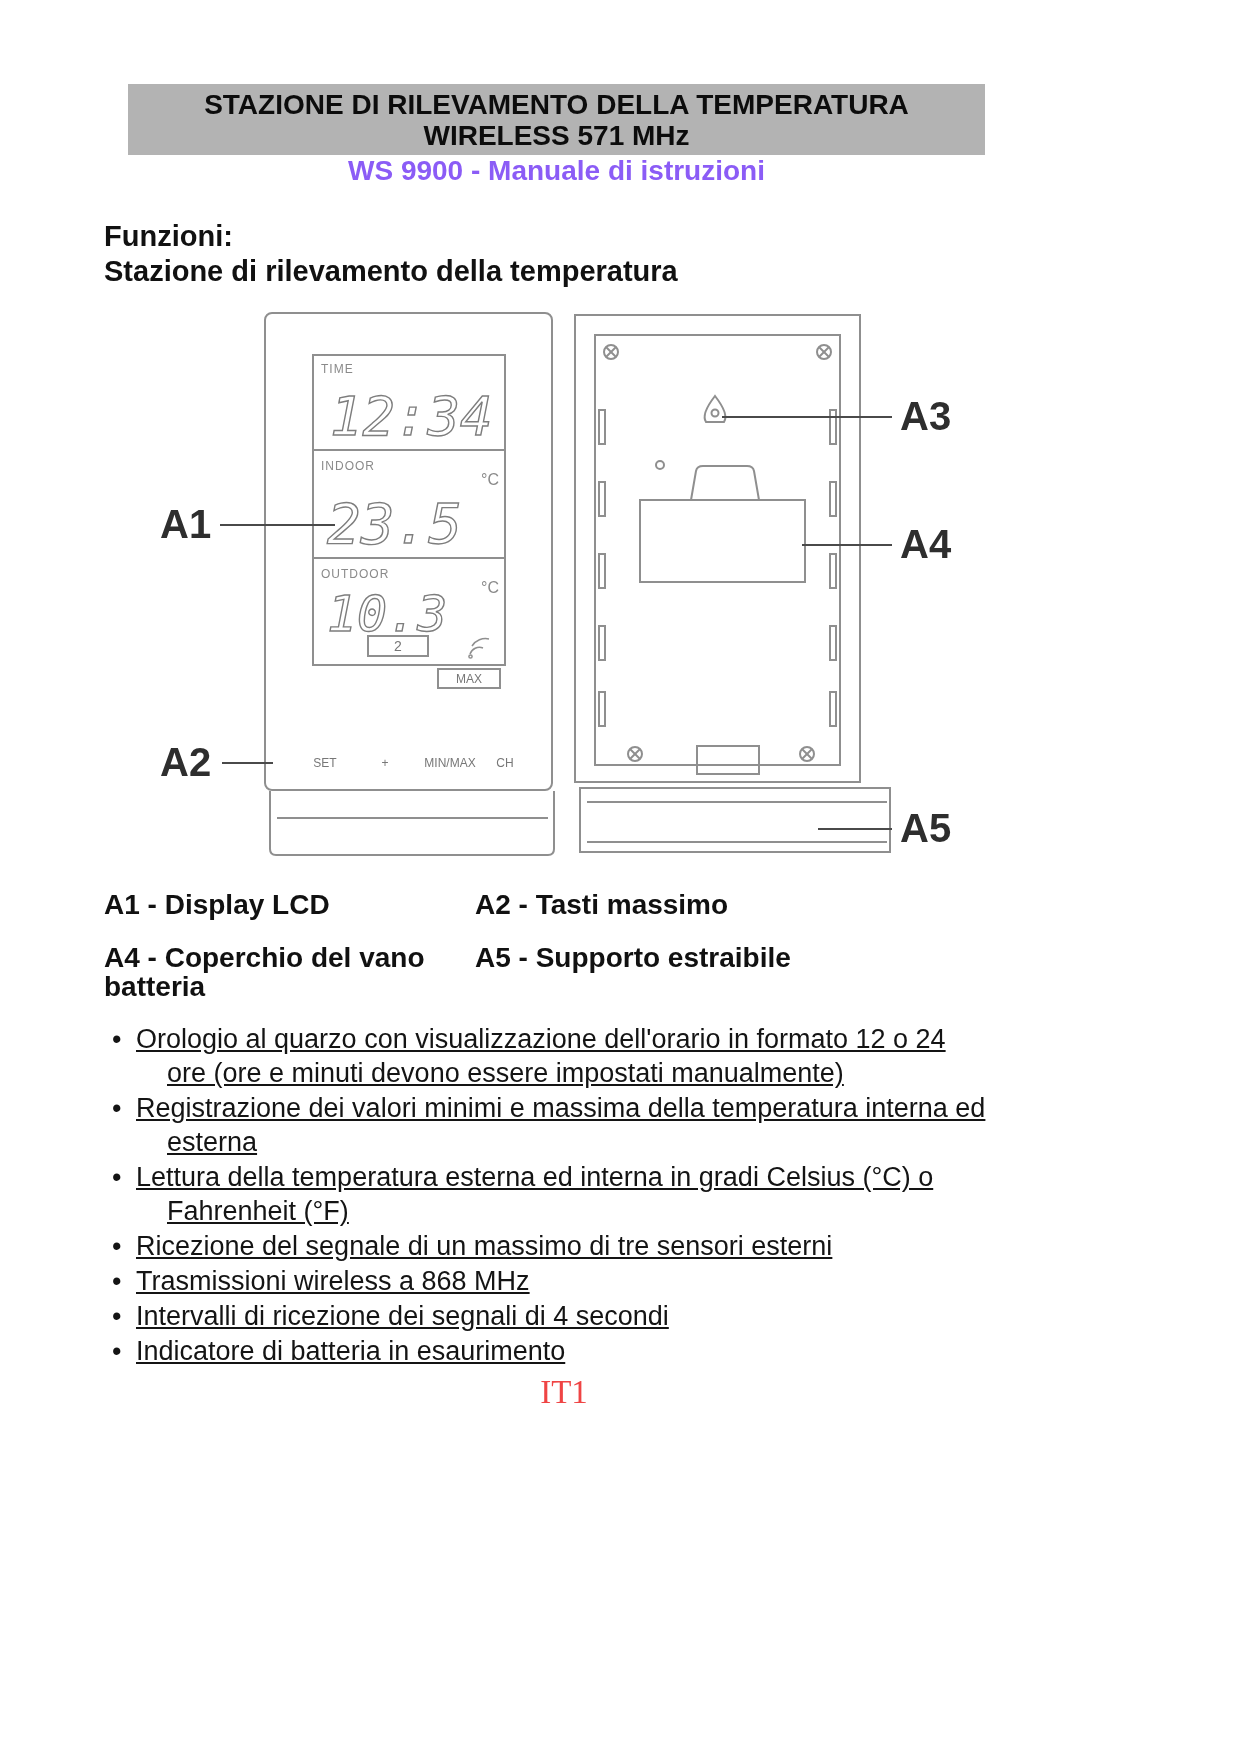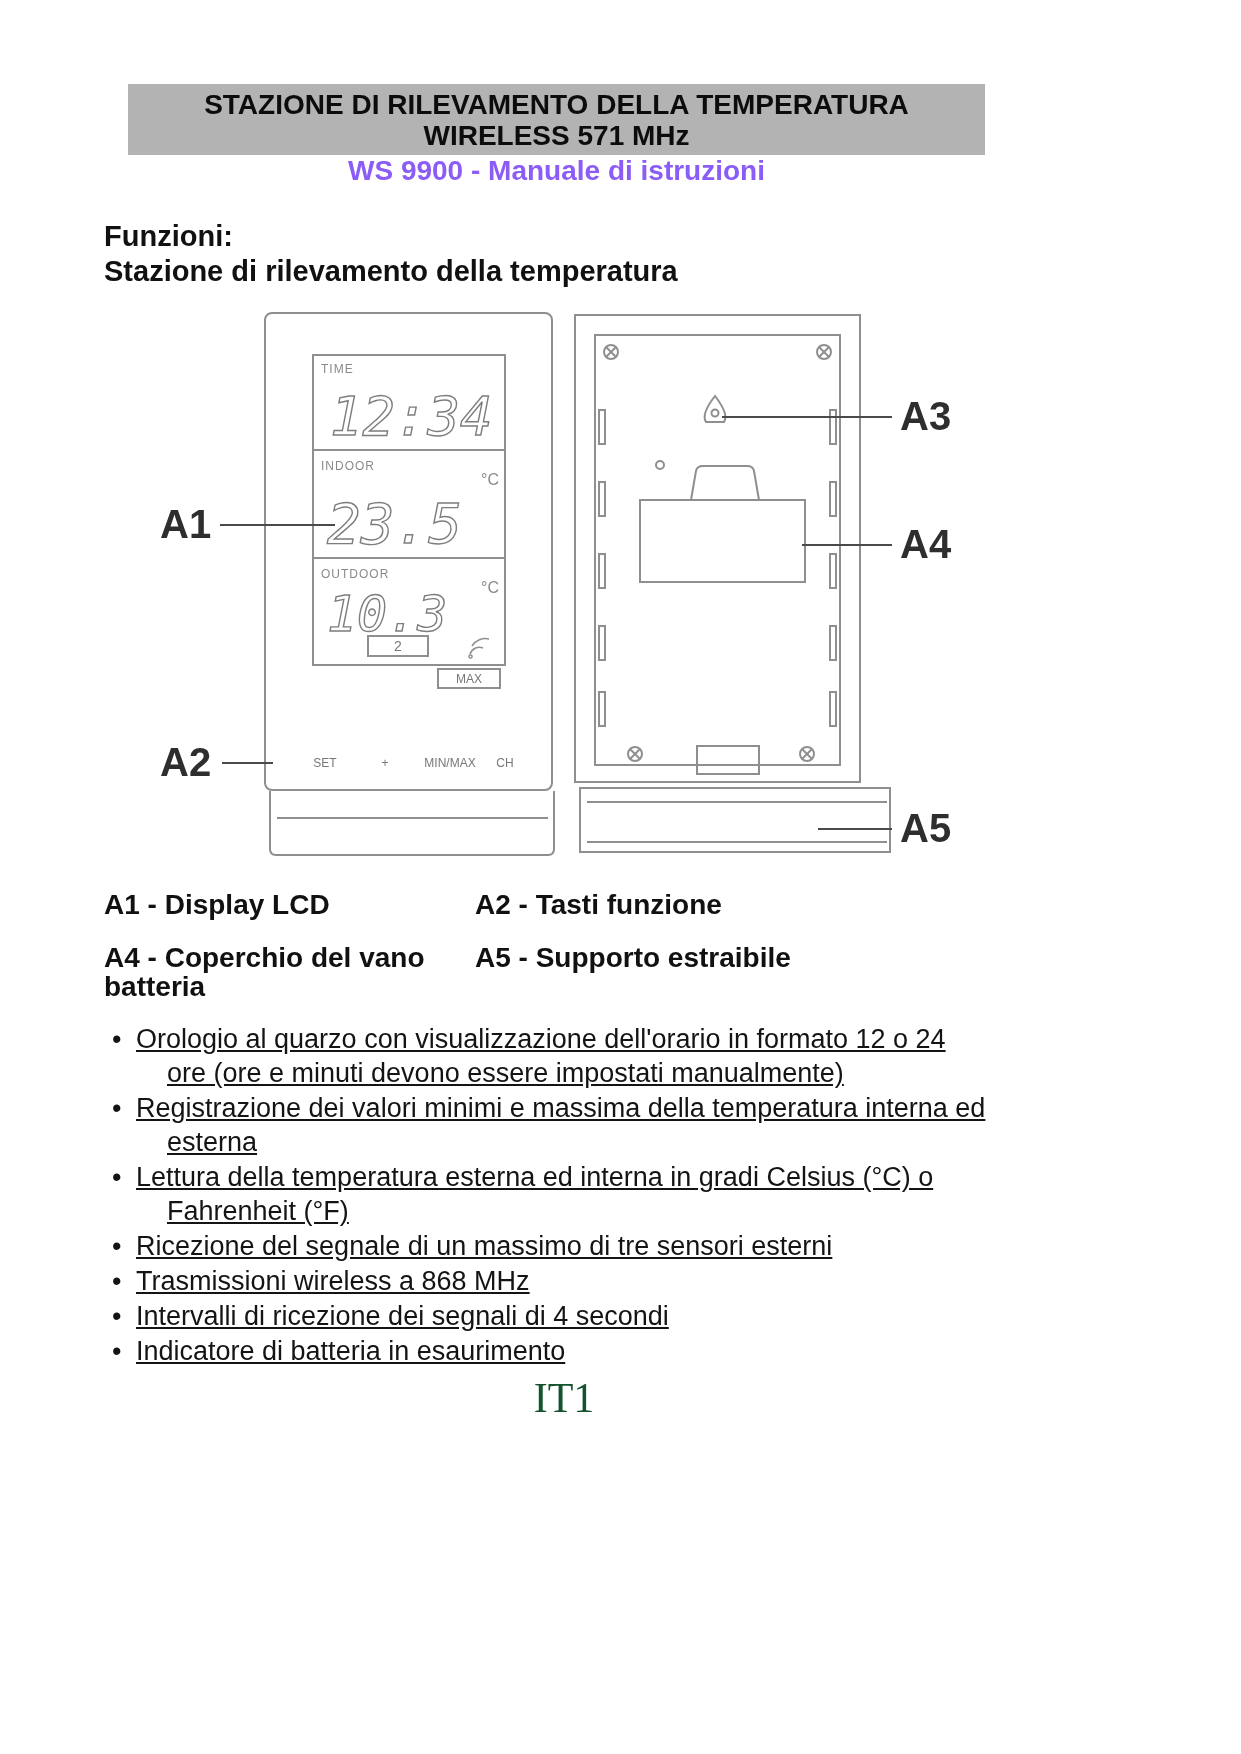--- a/index.html
+++ b/index.html
@@ -87,22 +87,22 @@
     position: absolute;
     left: 8px; top: 0;
     text-indent: 0;
   }
   .footer {
     position: absolute;
     left: 0; top: 1374px;
     width: 1118px;
     text-align: center;
     font-family: "Liberation Serif", serif;
-    font-size: 42px;
-    color: #14532d;
+    font-size: 33px;
+    color: #ef4444;
     padding-left: 10px;
   }
 </style>
 </head>
 <body>
 
 <div class="page">
 
   <div class="header-box">
     <div class="line">STAZIONE DI RILEVAMENTO DELLA TEMPERATURA</div>
@@ -236,21 +236,21 @@
         <text x="60" y="471">A2</text>
         <text x="800" y="125">A3</text>
         <text x="800" y="253">A4</text>
         <text x="800" y="537">A5</text>
       </g>
     </svg>
   </div>
 
   <div class="legend">
     <div>A1 - Display LCD</div>
-    <div>A2 - Tasti funzione</div>
+    <div>A2 - Tasti massimo</div>
     <div>A4 - Coperchio del vano batteria</div>
     <div>A5 - Supporto estraibile</div>
   </div>
 
   <ul class="bullets">
     <li>Orologio al quarzo con visualizzazione dell'orario in formato 12 o 24 ore (ore e minuti devono essere impostati manualmente)</li>
     <li>Registrazione dei valori minimi e massima della temperatura interna ed esterna</li>
     <li>Lettura della temperatura esterna ed interna in gradi Celsius (°C) o Fahrenheit (°F)</li>
     <li>Ricezione del segnale di un massimo di tre sensori esterni</li>
     <li>Trasmissioni wireless a 868 MHz</li>

